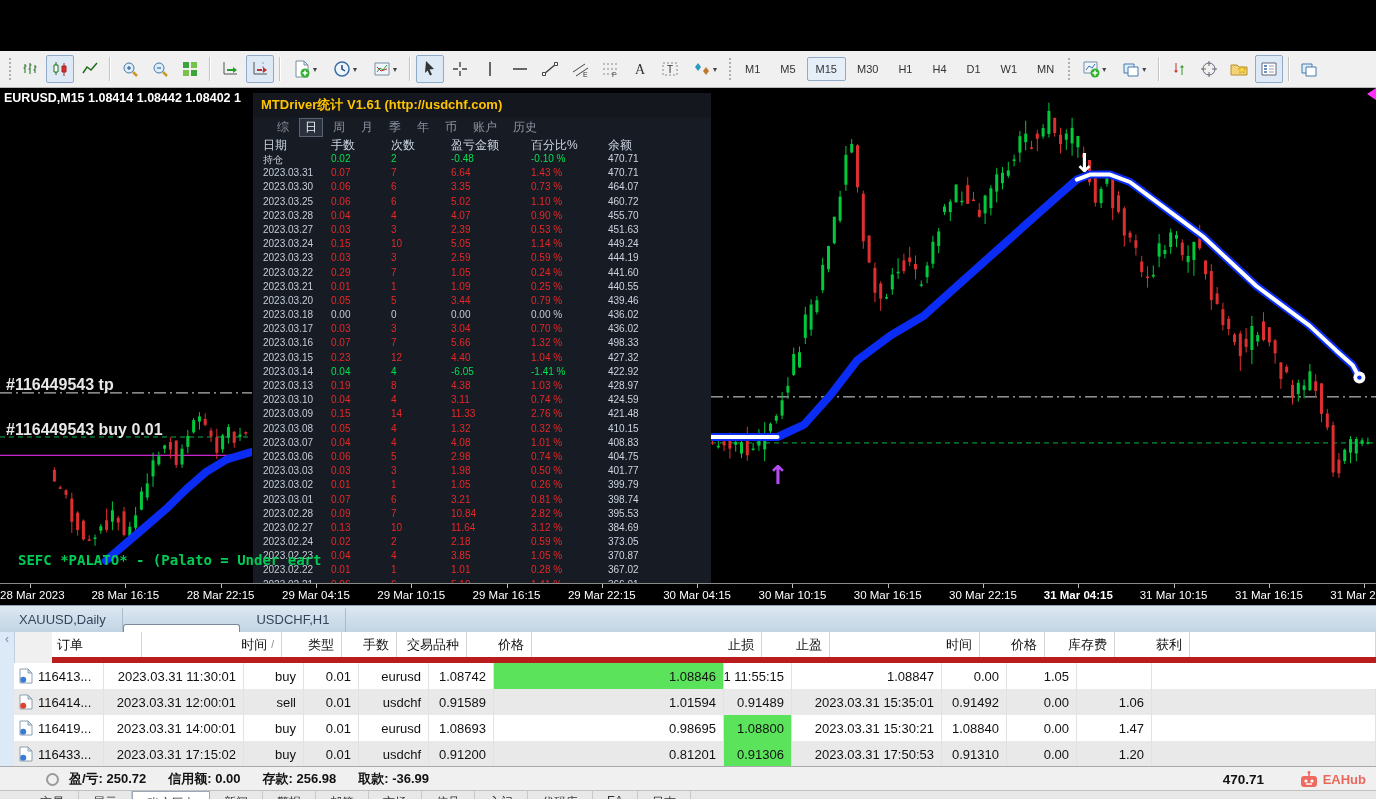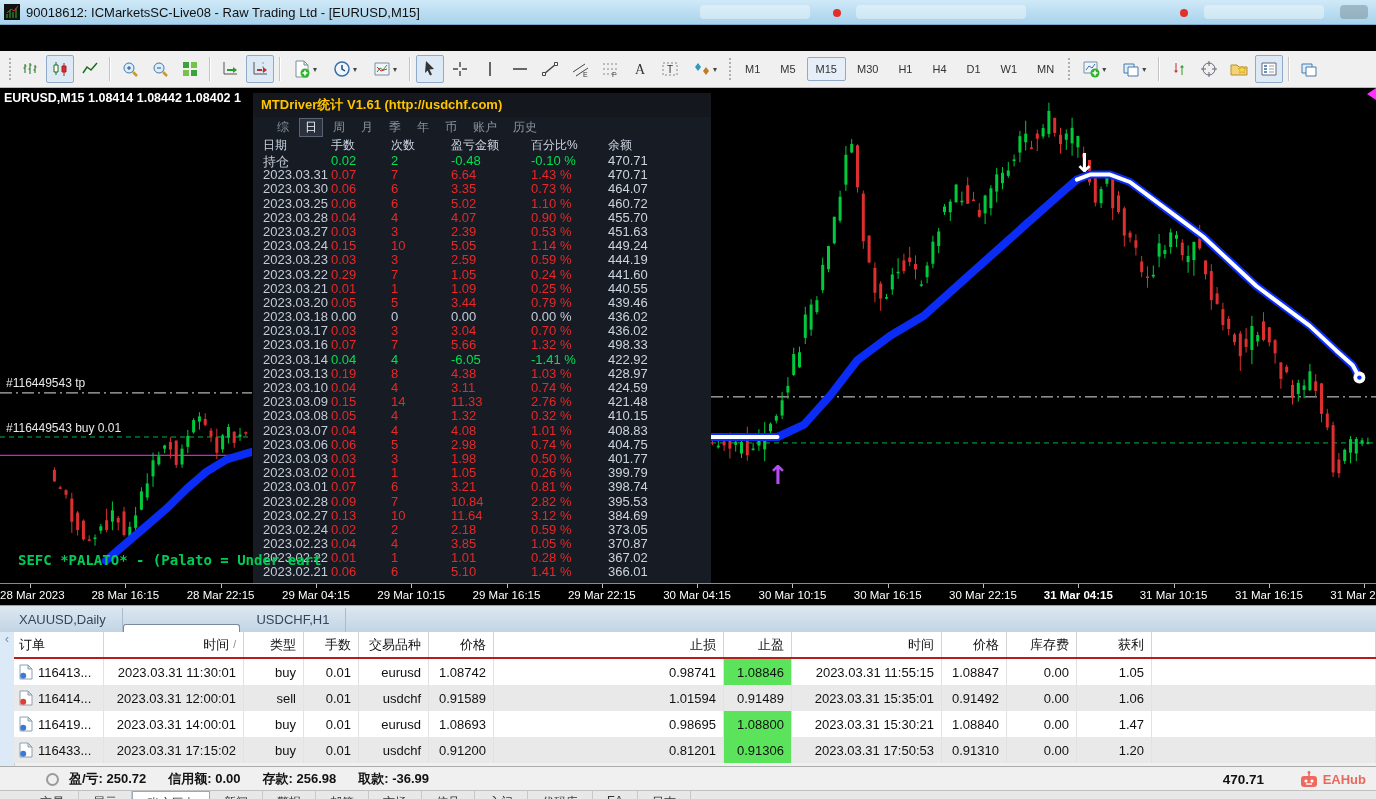--- a/index.html
+++ b/index.html
@@ -29,34 +29,34 @@
   .tbtn.active{background:#dde9f5;border:1px solid #8fabc9;}
   .tsep{width:1px;height:24px;background:#c4c4c4;border-right:1px solid #fff;margin:0 4px;flex:0 0 auto;}
   .tgrip{width:4px;height:24px;margin:0 3px;flex:0 0 auto;
     background-image:radial-gradient(#b0b0b0 35%,transparent 36%);background-size:4px 4px;}
   .tfbtn{font-size:11px;color:#333;padding:5px 8px;border:1px solid transparent;border-radius:2px;margin:0 1px;flex:0 0 auto;}
   .tfbtn.active{background:#e6eef7;border:1px solid #8fabc9;}
   
   .chart{position:absolute;left:0;top:88px;width:1376px;height:495px;background:#000;overflow:hidden;}
   .quote{position:absolute;left:4px;top:3px;width:246px;overflow:hidden;white-space:nowrap;
     color:#fff;font-size:12.5px;font-weight:bold;}
-  .olabel{position:absolute;font-size:12px;color:#e8e8e8;white-space:nowrap;}
+  .olabel{position:absolute;font-size:16px;color:#e8e8e8;white-space:nowrap;font-weight:bold;}
   .watermark{position:absolute;left:18px;top:464px;font-family:"DejaVu Sans Mono",monospace;
     font-size:14px;font-weight:bold;color:#00cc55;white-space:nowrap;}
   .edgemarker{position:absolute;right:0;top:0;width:0;height:0;
     border-top:6px solid transparent;border-bottom:6px solid transparent;border-right:9px solid #ff30ff;}
   
   .statspanel{position:absolute;left:252px;top:5px;width:459px;height:490px;background:#171b23;
     overflow:hidden;box-sizing:border-box;border-left:1px solid #000;}
   .sp-title{height:24px;line-height:24px;padding-left:8px;background:#14171d;
     color:#ffc400;font-size:13px;font-weight:bold;white-space:nowrap;}
   .sp-tabs{height:20px;display:flex;align-items:center;padding-left:18px;gap:4px;}
   .sp-tab{color:#8b93a2;font-size:12px;padding:1px 6px;}
   .sp-tab.active{color:#eef2f8;background:#2a313d;border:1px solid #5a6372;padding:0 5px;}
-  .sp-row{position:relative;height:14.2px;font-size:13px;white-space:nowrap;}
+  .sp-row{position:relative;height:14.2px;font-size:10px;white-space:nowrap;}
   .sp-head{height:16px;font-size:12px;color:#ccd5e3;}
   .sp-c{position:absolute;top:0;}
   .c0{left:10px;color:#c4ccd8;} .c1{left:78px;} .c2{left:138px;} .c3{left:198px;}
   .c4{left:278px;} .c5{left:355px;color:#ccd4e0;}
   .tone-p .c1,.tone-p .c2,.tone-p .c3,.tone-p .c4{color:#e82828;}
   .tone-n .c1,.tone-n .c2,.tone-n .c3,.tone-n .c4{color:#00e050;}
   .tone-z .c1,.tone-z .c2,.tone-z .c3,.tone-z .c4{color:#c4ccd8;}
   .sp-head .sp-c{color:#ccd5e3;}
   
   .timeaxis{position:absolute;left:0;top:583px;width:1376px;height:22px;background:#000;
@@ -71,21 +71,21 @@
   .ctab{font-size:13px;color:#35465a;padding:4px 16px 5px;border-right:1px solid #a8bccd;margin-top:3px;}
   .ctab.active{background:#fff;color:#000;border:1px solid #7a8a9a;border-bottom:none;
     border-radius:3px 3px 0 0;position:relative;top:17px;font-style:italic;}
   
   .orders{position:absolute;left:0;top:632px;width:1376px;height:134px;background:#f0f0f0;}
   .ogutter{position:absolute;left:0;top:0;width:14px;height:134px;background:#dcE9f6;
     color:#6a8cae;font-size:12px;text-align:center;border-right:1px solid #c0d0e0;}
   .otable{position:absolute;left:14px;top:0;right:0;}
   .orow{display:grid;grid-template-columns:90px 140px 60px 55px 70px 65px 230px 68px 150px 65px 70px 75px 1fr;
     height:26px;align-items:center;font-size:13px;color:#111;background:#fff;}
-  .orow.head{height:25px;border-bottom:2px solid #b91c1c;}
+  .orow.head{height:25px;border-bottom:6px solid #b91c1c;margin-left:38px;}
   .orow.alt{background:#e9e9e9;}
   .ocell{height:100%;display:flex;align-items:center;justify-content:flex-end;
     padding-right:7px;box-sizing:border-box;border-right:1px solid #e2e2e2;white-space:nowrap;overflow:hidden;}
   .orow.head .ocell{border-right:1px solid #d4d4d4;}
   .ocell.left{justify-content:flex-start;padding-left:5px;}
   .ocell .sort{color:#888;font-size:10px;margin-left:4px;}
   .ocell.hl{background:#5be45b;}
   .docicon{width:14px;height:16px;margin-right:5px;flex:0 0 auto;}
   
   .statusbar{position:absolute;left:0;top:766px;width:1376px;height:24px;background:#f0f0f0;
@@ -102,36 +102,20 @@
   .btab{font-size:12px;color:#333;padding:3px 14px;border-right:1px solid #c8c8c8;white-space:nowrap;}
   .btab.active{background:#fff;border:1px solid #9aa8b8;border-bottom:none;}
   svg{display:block;}
   svg *{vector-effect:non-scaling-stroke;}
 </style>
 </head>
 <body>
 
 <div id="app">
 
-  <div class="titlebar">
-    <span class="logo">
-      <svg viewBox="0 0 16 16">
-          <rect width="16" height="16" fill="#111"></rect>
-          <path d="M3 10v4M6 6v8M9 8v6M12 4v10" stroke="#2fb32f"></path>
-          <path d="M3 9l4-4 3 2 4-5" stroke="#d03030" fill="none"></path>
-        </svg>
-    </span>
-    <span class="title">90018612: ICMarketsSC-Live08 - Raw Trading Ltd - [EURUSD,M15]</span>
-    <span class="ghost" style="left:700px;width:110px"></span>
-    <span class="reddot" style="left:833px"></span>
-    <span class="ghost" style="left:856px;width:170px"></span>
-    <span class="reddot" style="left:1180px"></span>
-    <span class="ghost" style="left:1204px;width:120px"></span>
-    <span class="ghost" style="left:1340px;width:28px;background:rgba(110,130,140,.45)"></span>
-  </div>
 
 
   <div class="toolbar" id="toolbar">
       <div class="tgrip"></div>
       <div class="tbtn">
         <span>
           <svg viewBox="0 0 18 18">
             <path d="M4 4v9M2.5 8h1.5M4 6h1.5M9 3v11M7.5 9h1.5M9 5h1.5M14 5v8M12.5 10h1.5M14 7h1.5" stroke="#1c6e1c" fill="none"></path>
           </svg>
         </span>
@@ -833,20 +817,28 @@
             <span class="sp-c c5">436.02</span>
           </div>
           <div class="sp-row tone-p">
             <span class="sp-c c0">2023.03.16</span>
             <span class="sp-c c1">0.07</span>
             <span class="sp-c c2">7</span>
             <span class="sp-c c3">5.66</span>
             <span class="sp-c c4">1.32 %</span>
             <span class="sp-c c5">498.33</span>
           </div>
+          <div class="sp-row tone-p">
+            <span class="sp-c c0">2023.03.15</span>
+            <span class="sp-c c1">0.23</span>
+            <span class="sp-c c2">12</span>
+            <span class="sp-c c3">4.40</span>
+            <span class="sp-c c4">1.04 %</span>
+            <span class="sp-c c5">427.32</span>
+          </div>
           <div class="sp-row tone-n">
             <span class="sp-c c0">2023.03.14</span>
             <span class="sp-c c1">0.04</span>
             <span class="sp-c c2">4</span>
             <span class="sp-c c3">-6.05</span>
             <span class="sp-c c4">-1.41 %</span>
             <span class="sp-c c5">422.92</span>
           </div>
           <div class="sp-row tone-p">
             <span class="sp-c c0">2023.03.13</span>
@@ -1043,21 +1035,20 @@
                 <circle cx="4.2" cy="11.8" r="3" fill="#3a7bd5"></circle>
               </svg>
             </span>
             <span>116413...</span>
           </div>
           <div class="ocell">2023.03.31 11:30:01</div>
           <div class="ocell">buy</div>
           <div class="ocell">0.01</div>
           <div class="ocell">eurusd</div>
           <div class="ocell">1.08742</div>
-          <div class="ocell">0.98741</div>
           <div class="ocell hl">1.08846</div>
           <div class="ocell">2023.03.31 11:55:15</div>
           <div class="ocell">1.08847</div>
           <div class="ocell">0.00</div>
           <div class="ocell">1.05</div>
           <div class="ocell"></div>
         </div>
         <div class="orow alt">
           <div class="ocell left">
             <span class="docicon">

